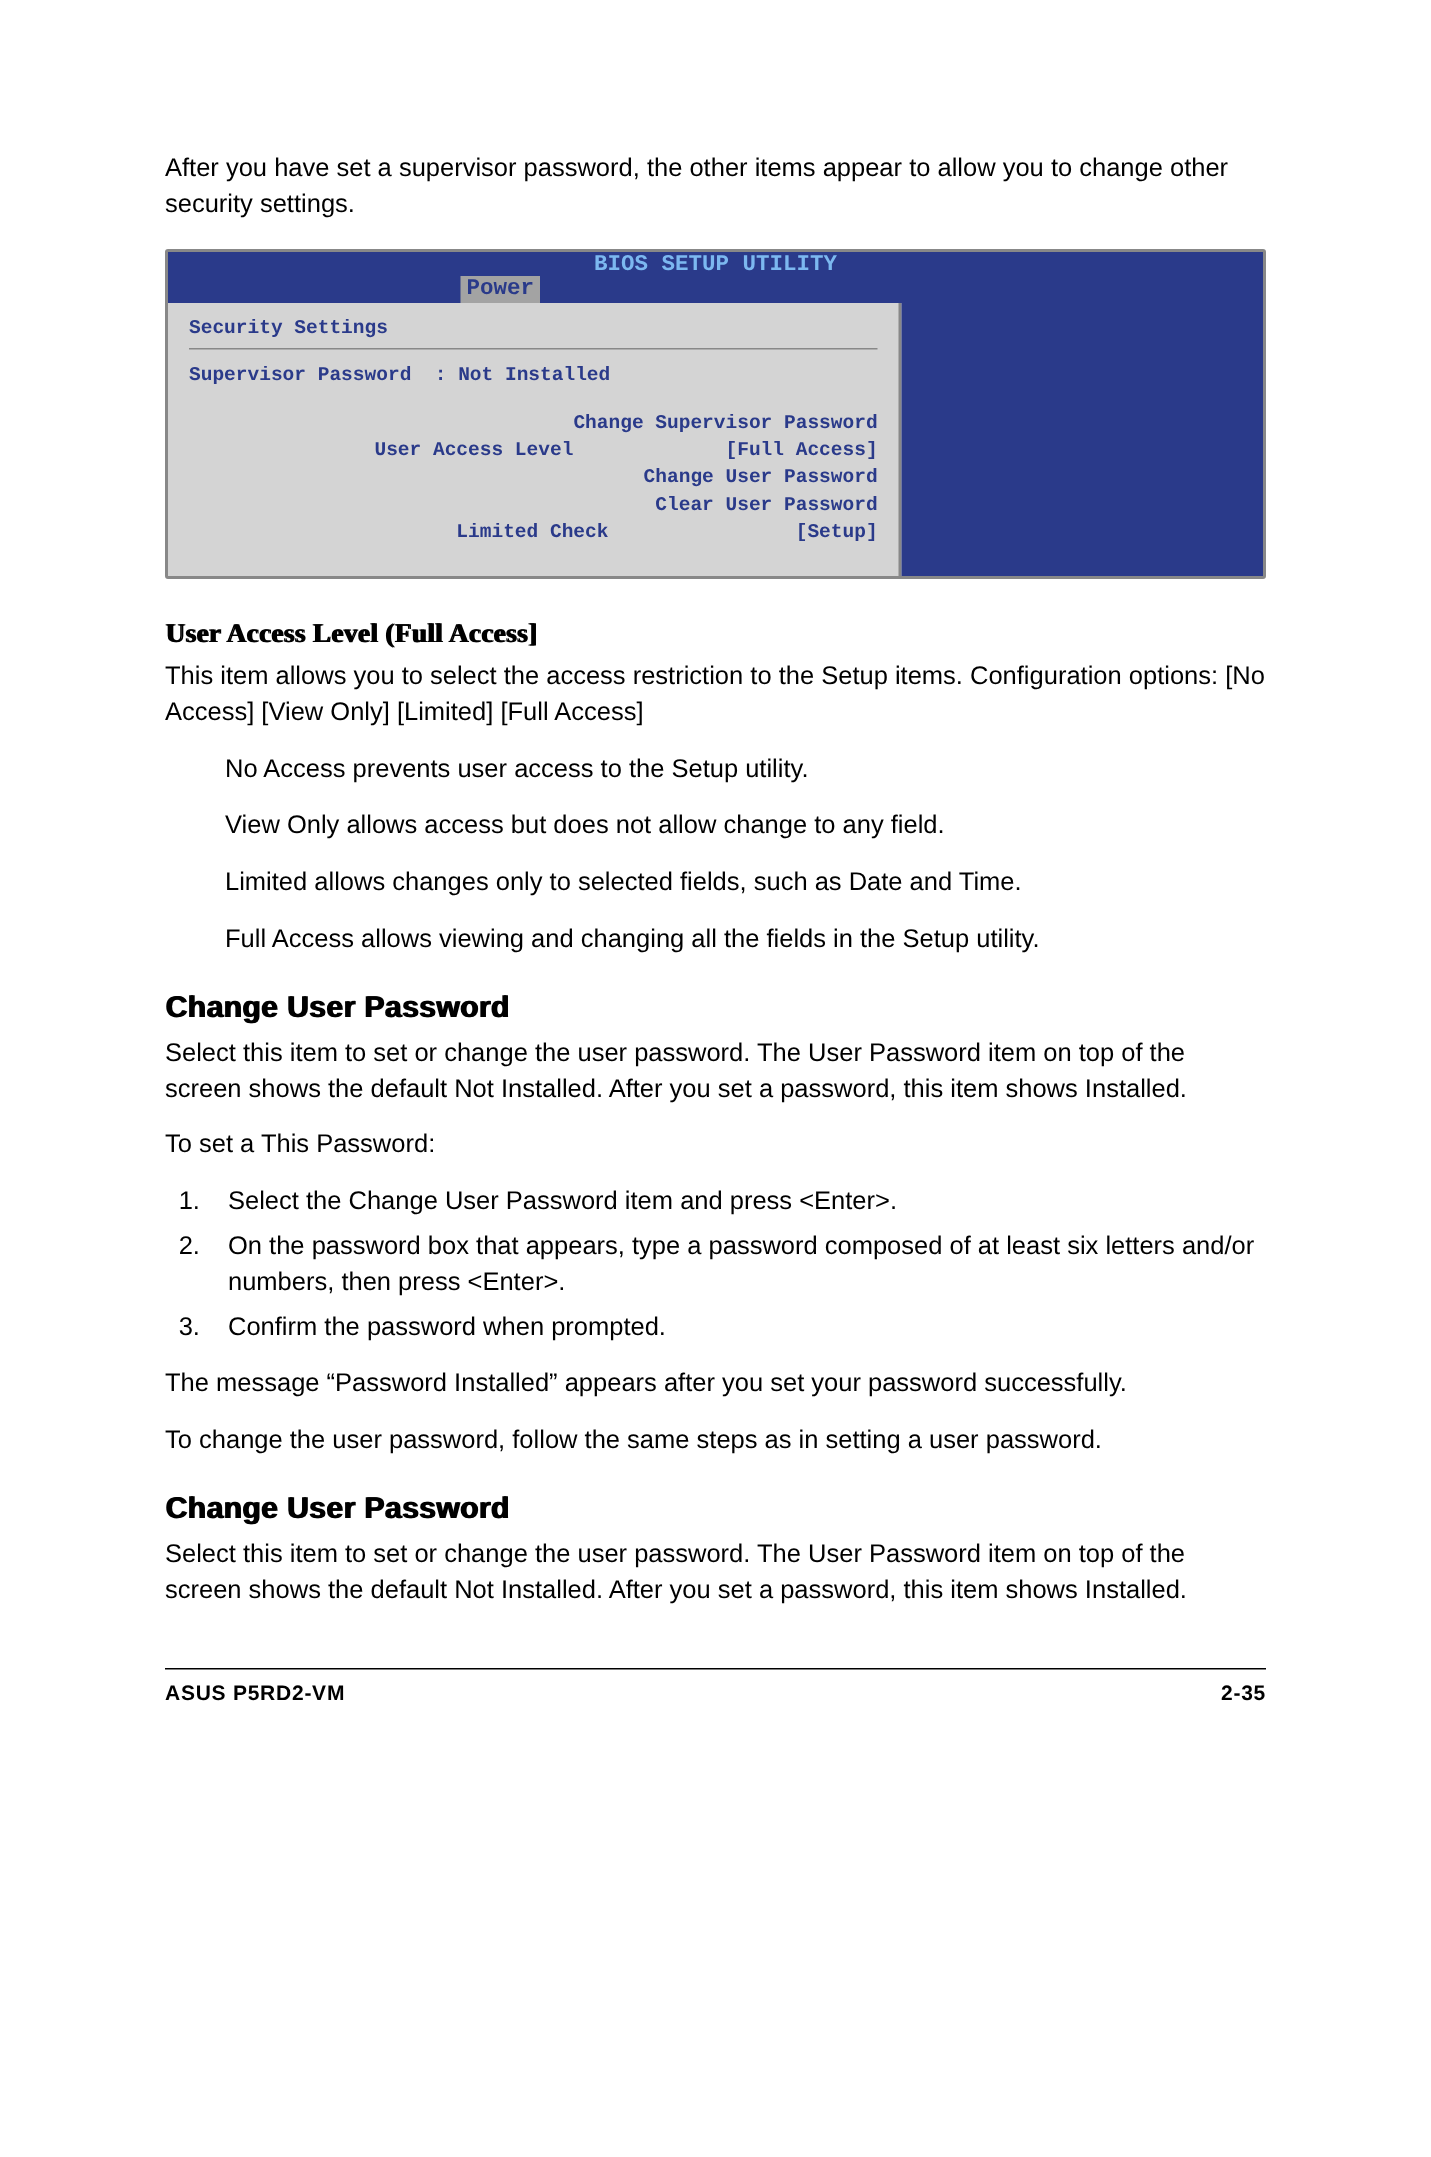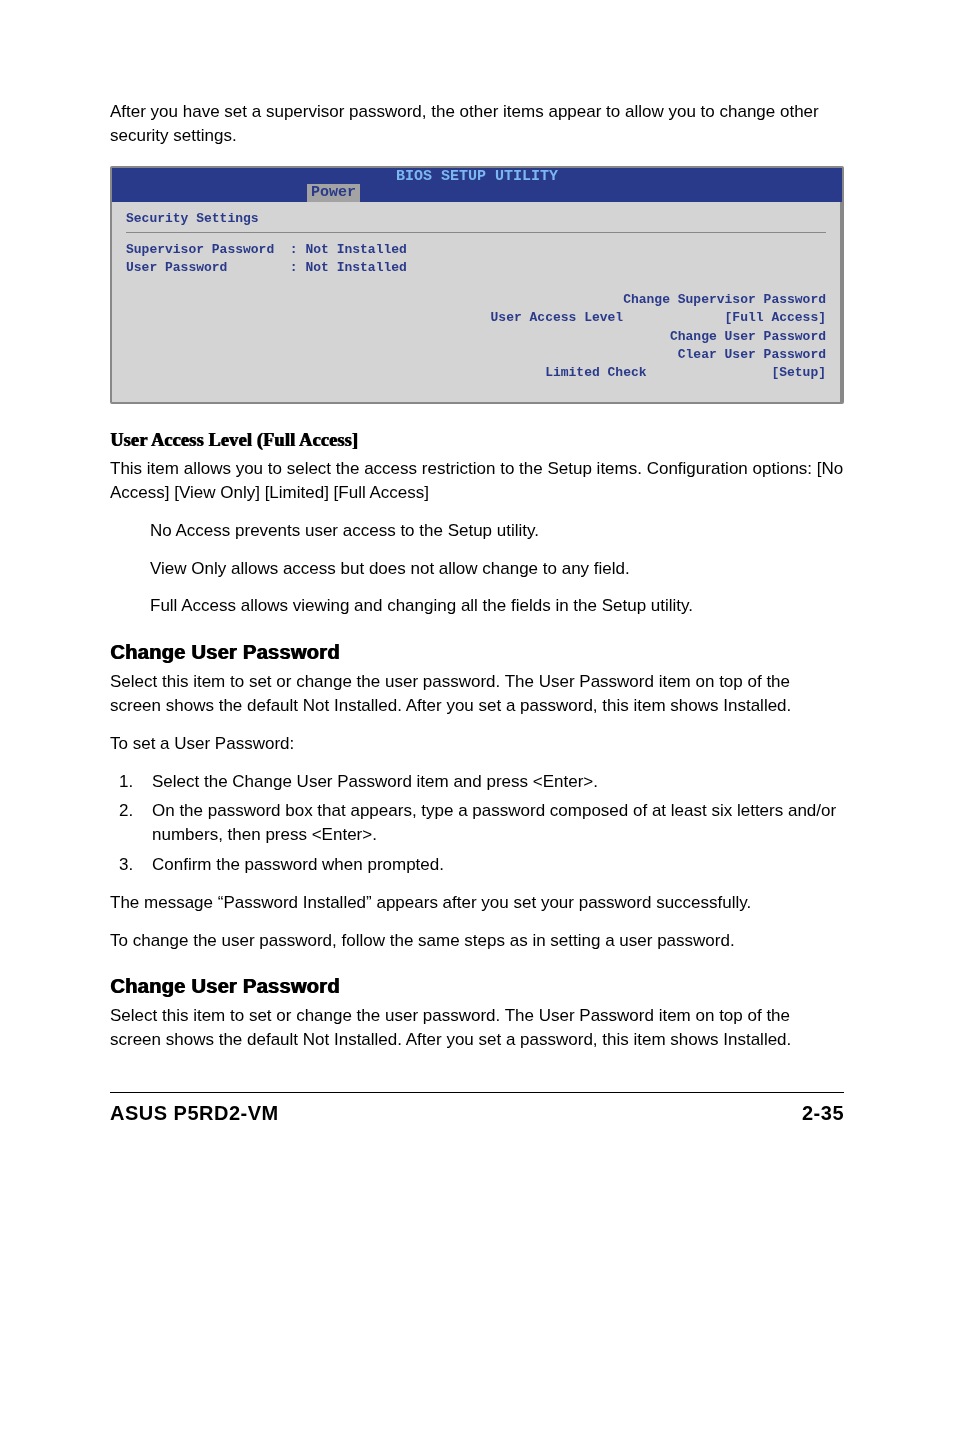--- a/index.html
+++ b/index.html
@@ -34,21 +34,21 @@
   .bios-title { display: block; }
   .bios-tab {
     position: absolute;
     left: 195px;
     bottom: 0;
     background: #a3a3a3;
     color: #2a3a8a;
     padding: 0 4px;
     font-weight: bold;
   }
-  .bios-body-row { display: flex; flex-direction: column; }
+  .bios-body-row { display: flex; }
   .bios-left {
     flex: 0 0 67%;
     background: #d4d4d4;
     padding: 8px 14px 20px 14px;
     font-family: "Courier New", monospace;
     font-size: 13px;
     font-weight: bold;
     color: #2a3a8a;
     border-right: 2px solid #888;
   }
@@ -79,63 +79,63 @@
   .indent-list p { margin-bottom: 14px; }
   ol.steps { margin: 6px 0 14px 28px; }
   ol.steps li { padding-left: 14px; margin-bottom: 6px; }
   .footer {
     margin-top: 40px;
     border-top: 1px solid #000;
     padding-top: 6px;
     display: flex;
     justify-content: space-between;
     font-weight: bold;
-    font-size: 20px;
+    font-size: 14px;
     letter-spacing: 0.5px;
   }
 </style>
 </head>
 <body>
 
 <p class="intro">After you have set a supervisor password, the other items appear to allow you to change other security settings.</p>
 
 <div class="bios-container">
   <div class="bios-header">
     <span class="bios-title">BIOS SETUP UTILITY</span>
     <span class="bios-tab">Power</span>
   </div>
   <div class="bios-body-row">
     <div class="bios-left">
       <div class="sec-heading">Security Settings</div>
       <div class="sec-divider"></div>
       <div class="bios-line">Supervisor Password  : Not Installed</div>
-      <div class="bios-line">User Password        : Not Installed</div>
       <div class="bios-block2">
         <div class="bios-line">Change Supervisor Password</div>
         <div class="bios-line">User Access Level             [Full Access]</div>
         <div class="bios-line">Change User Password</div>
         <div class="bios-line">Clear User Password</div>
         <div class="bios-line">Limited Check                [Setup]</div>
       </div>
     </div>
     <div class="bios-right"></div>
   </div>
 </div>
 
 <h2 class="section">User Access Level (Full Access]</h2>
 <p class="body">This item allows you to select the access restriction to the Setup items. Configuration options: [No Access] [View Only] [Limited] [Full Access]</p>
 <div class="indent-list">
   <p>No Access prevents user access to the Setup utility.</p>
   <p>View Only allows access but does not allow change to any field.</p>
+  <p>Limited allows changes only to selected fields, such as Date and Time.</p>
   <p>Full Access allows viewing and changing all the fields in the Setup utility.</p>
 </div>
 
 <h3 class="subsection">Change User Password</h3>
 <p class="body">Select this item to set or change the user password. The User Password item on top of the screen shows the default Not Installed. After you set a password, this item shows Installed.</p>
-<p class="body">To set a User Password:</p>
+<p class="body">To set a This Password:</p>
 <ol class="steps">
   <li>Select the Change User Password item and press &lt;Enter&gt;.</li>
   <li>On the password box that appears, type a password composed of at least six letters and/or numbers, then press &lt;Enter&gt;.</li>
   <li>Confirm the password when prompted.</li>
 </ol>
 <p class="body">The message “Password Installed” appears after you set your password successfully.</p>
 <p class="body">To change the user password, follow the same steps as in setting a user password.</p>
 
 <h3 class="subsection">Change User Password</h3>
 <p class="body">Select this item to set or change the user password. The User Password item on top of the screen shows the default Not Installed. After you set a password, this item shows Installed.</p>

